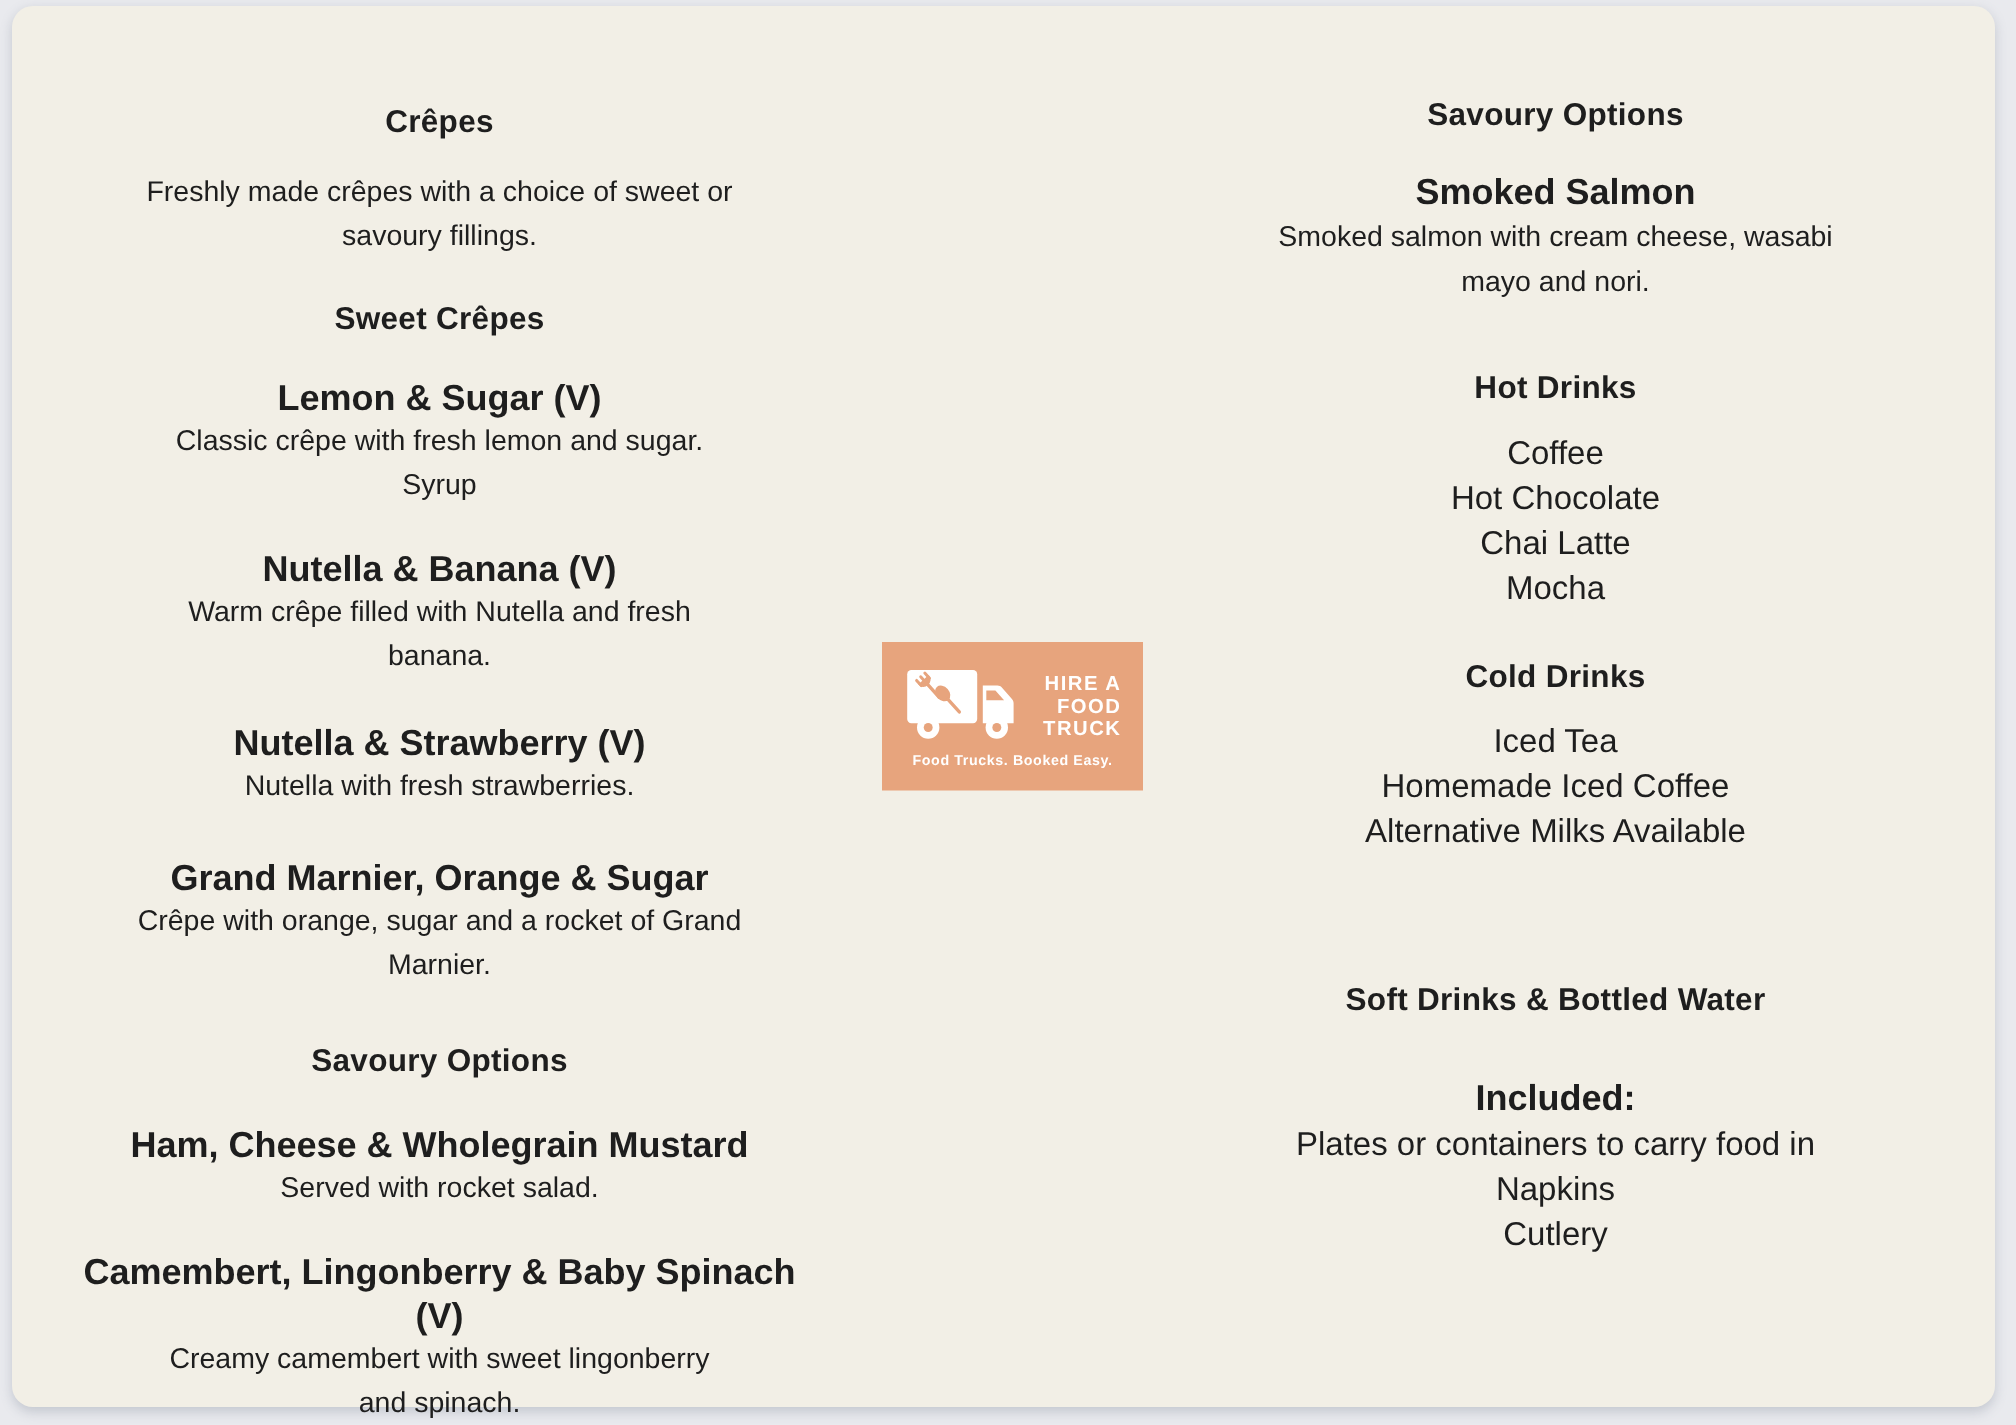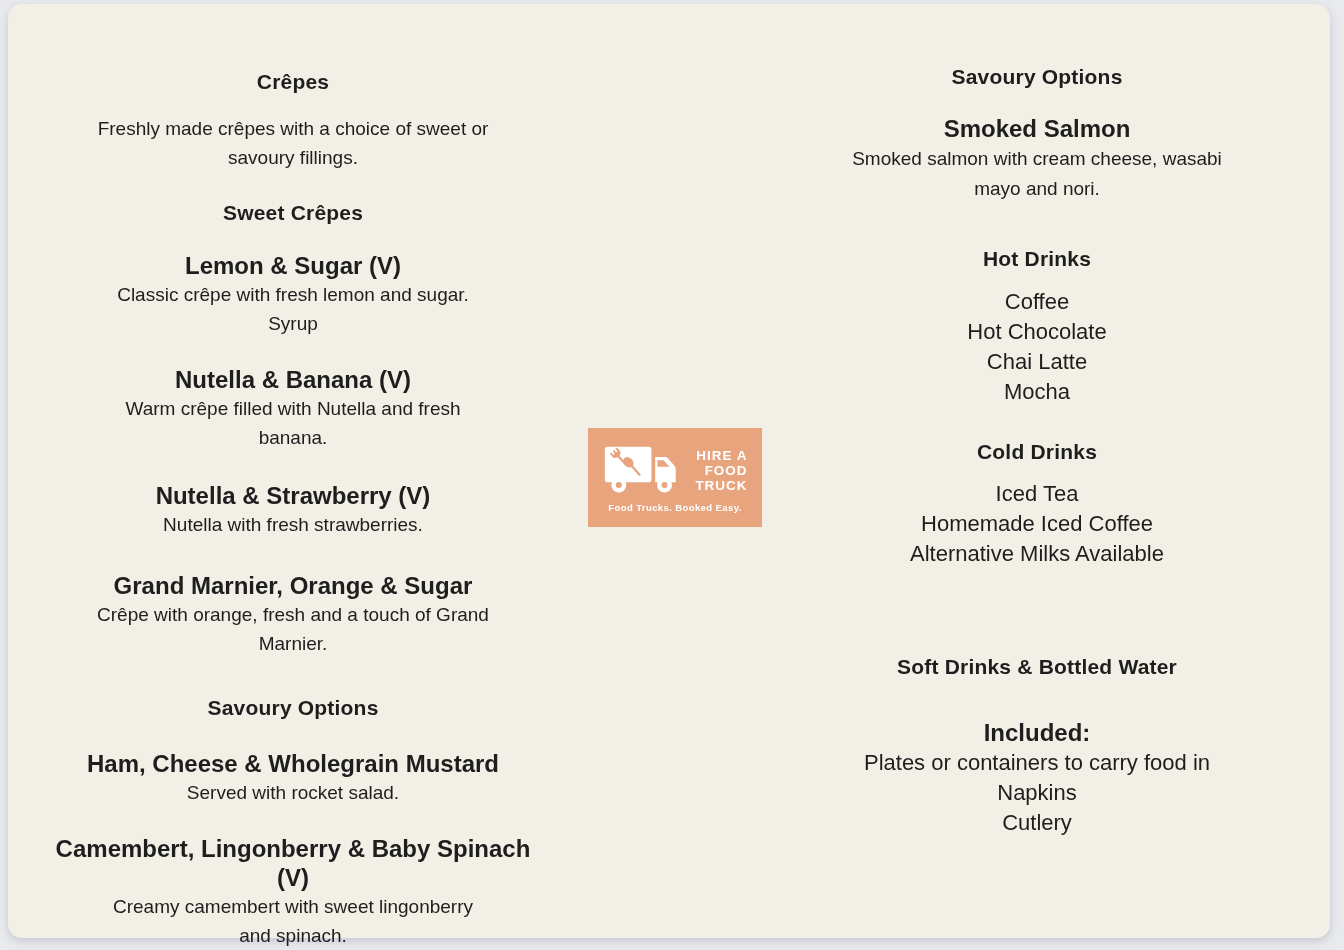--- a/index.html
+++ b/index.html
@@ -133,21 +133,21 @@
 banana.</div>
       </div>
 
       <div class="mt29">
         <div class="item-name">Nutella &amp; Strawberry (V)</div>
         <div class="body-text">Nutella with fresh strawberries.</div>
       </div>
 
       <div class="mt32">
         <div class="item-name">Grand Marnier, Orange &amp; Sugar</div>
-        <div class="body-text">Crêpe with orange, fresh and a touch of Grand
+        <div class="body-text">Crêpe with orange, sugar and a rocket of Grand
 Marnier.</div>
       </div>
 
       <div class="heading mt35">Savoury Options</div>
 
       <div class="mt27">
         <div class="item-name">Ham, Cheese &amp; Wholegrain Mustard</div>
         <div class="body-text">Served with rocket salad.</div>
       </div>
 

